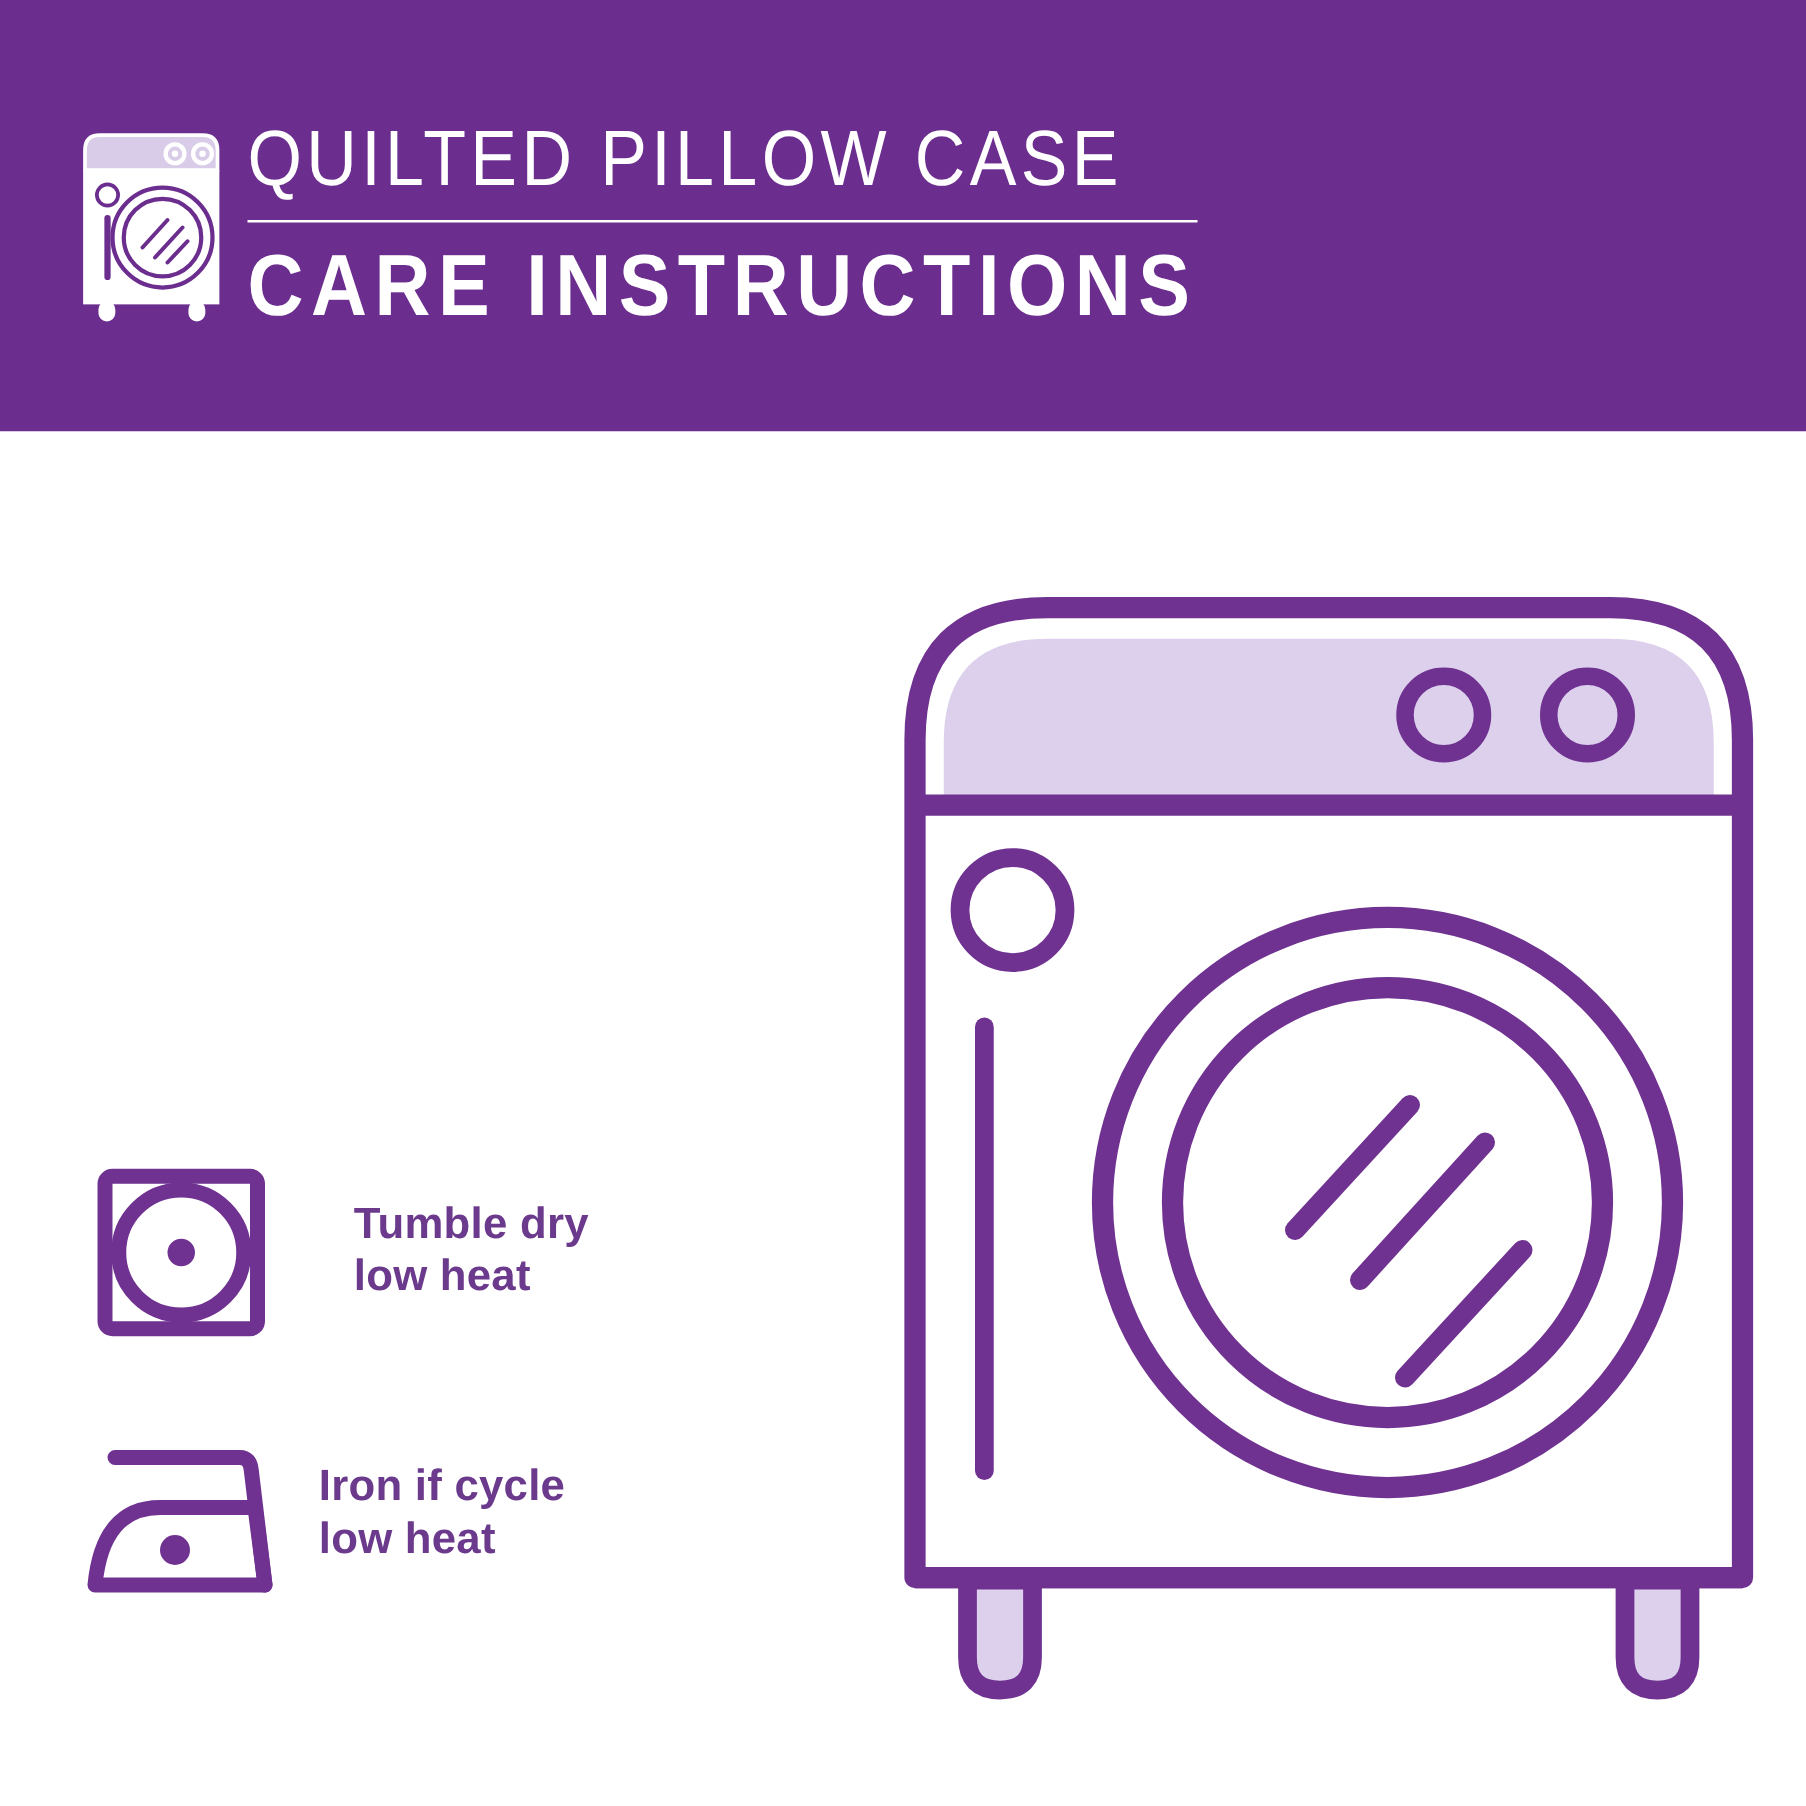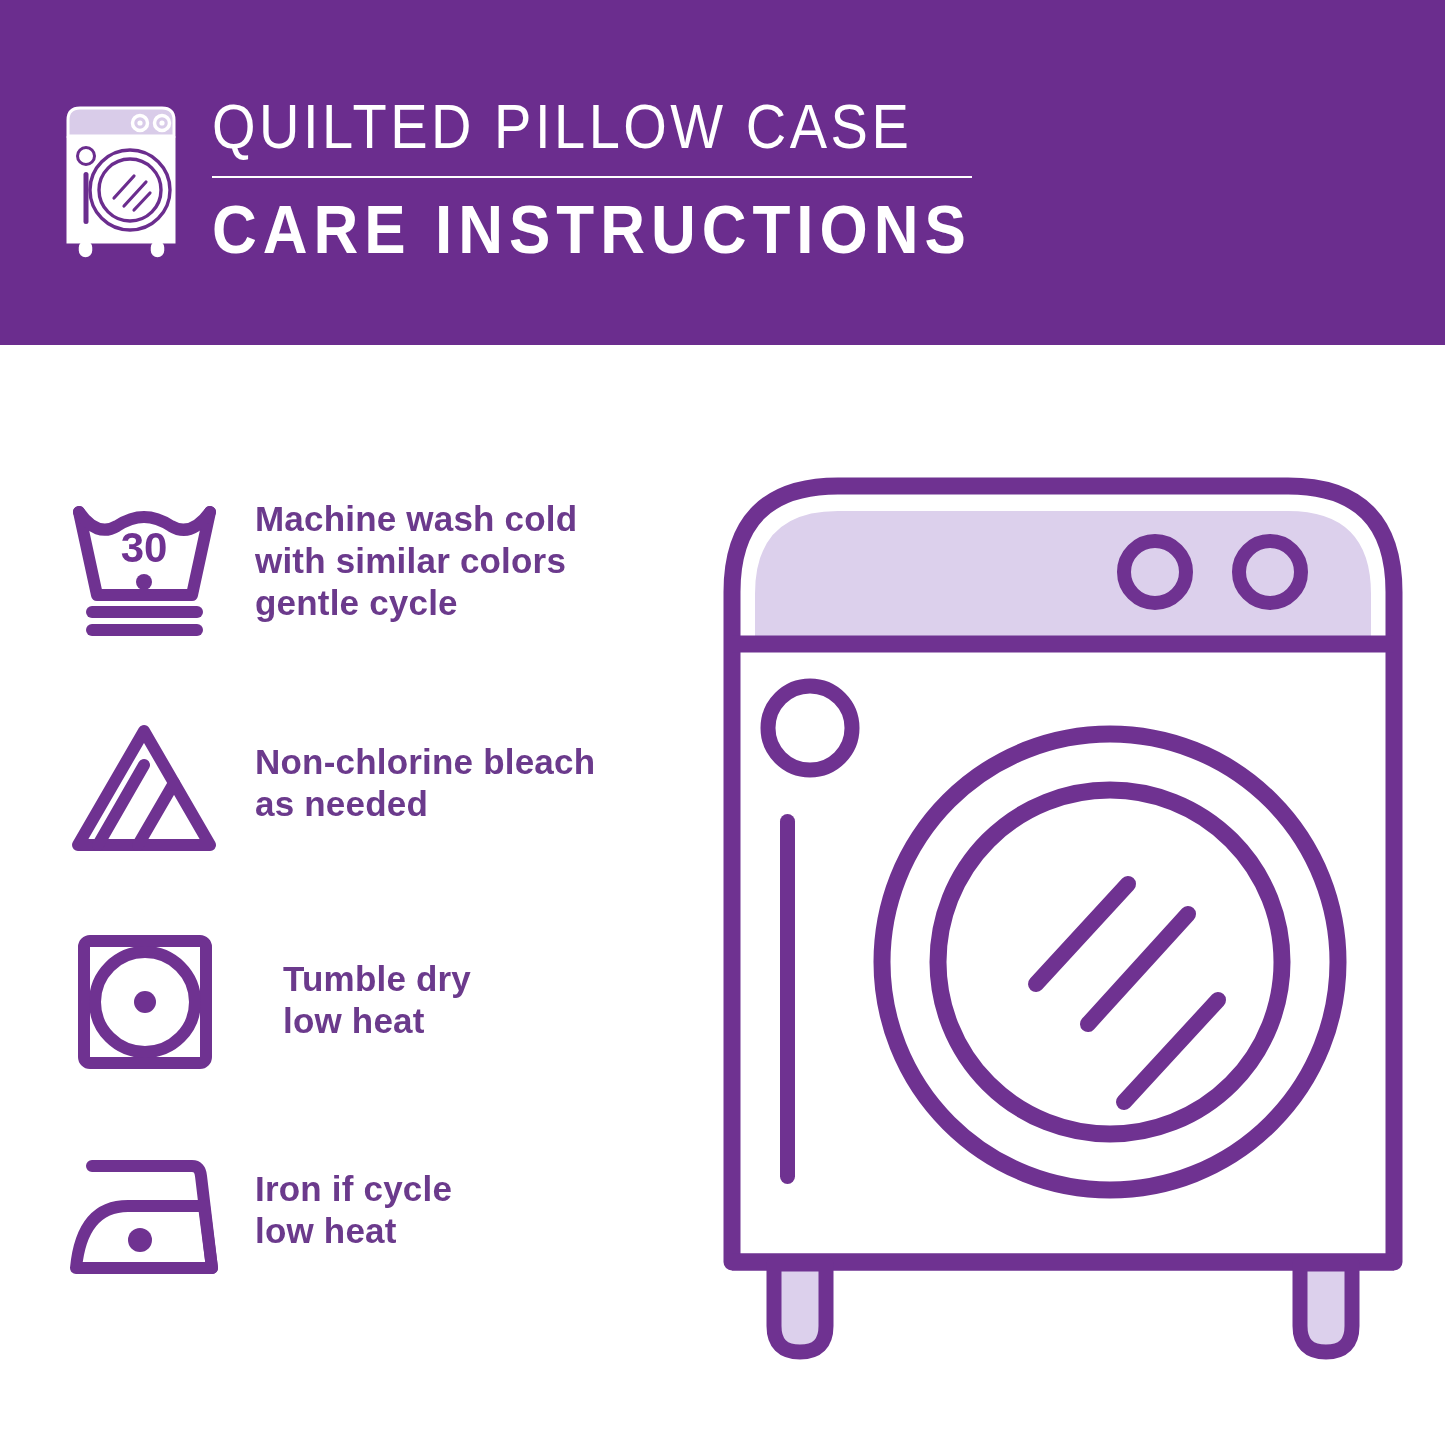--- a/index.html
+++ b/index.html
@@ -32,21 +32,21 @@
     display: flex;
     align-items: flex-start;
   }
   .header-logo {
     width: 122px;
     height: 160px;
     flex: 0 0 auto;
     margin-top: 6px;
   }
   .header-text {
-    margin-left: 30px;
+    margin-left: 16px;
     display: block;
   }
   .title-product {
     color: #ffffff;
     font-size: 56px;
     line-height: 62px;
     font-weight: 300;
     letter-spacing: 3.5px;
     white-space: nowrap;
     font-family: "Liberation Sans", sans-serif;
@@ -169,55 +169,21 @@
       <div class="title-product">QUILTED PILLOW CASE</div>
       <div class="title-rule"></div>
       <div class="title-care">CARE INSTRUCTIONS</div>
     </div>
 
   </div>
 </div>
 
 <div class="care-list">
 
-  <div class="care-row care-row-1">
-    <span class="care-symbol">
-      <svg viewBox="0 0 165 150" width="165" height="150" aria-hidden="true">
-        <g fill="none" stroke="#6F3291" stroke-width="12" stroke-linecap="round" stroke-linejoin="round">
-          <path d="M17 22 L35 105 H130 L148 22"></path>
-          <path d="M17 22 q18 26 38 14 q14 -9 27 -9 q13 0 27 9 q20 12 39 -14"></path>
-          <line x1="30" y1="122" x2="135" y2="122"></line>
-          <line x1="30" y1="140" x2="135" y2="140"></line>
-        </g>
-        <text x="82" y="72" text-anchor="middle" font-family="Liberation Sans, sans-serif" font-size="42" font-weight="700" fill="#6F3291">30</text>
-        <circle cx="82" cy="92" r="8" fill="#6F3291"></circle>
-      </svg>
-    </span>
-    <div class="care-text">
-      <span class="ln">Machine wash cold</span>
-      <span class="ln">with similar colors</span>
-      <span class="ln">gentle cycle</span>
-    </div>
-  </div>
-
-  <div class="care-row care-row-2">
-    <span class="care-symbol">
-      <svg viewBox="0 0 165 150" width="165" height="150" aria-hidden="true">
-        <g fill="none" stroke="#6F3291" stroke-width="12" stroke-linecap="round" stroke-linejoin="round">
-          <path d="M82 18 L148 132 H16 Z"></path>
-          <line x1="82" y1="52" x2="36" y2="132"></line>
-          <line x1="112" y1="70" x2="76" y2="132"></line>
-        </g>
-      </svg>
-    </span>
-    <div class="care-text">
-      <span class="ln">Non-chlorine bleach</span>
-      <span class="ln">as needed</span>
-    </div>
-  </div>
+
 
   <div class="care-row care-row-3">
     <span class="care-symbol">
       <svg viewBox="0 0 165 150" width="165" height="150" aria-hidden="true">
         <g fill="none" stroke="#6F3291" stroke-width="12" stroke-linejoin="round">
           <rect x="22" y="13" width="122" height="122" rx="6"></rect>
           <circle cx="83" cy="74" r="50"></circle>
         </g>
         <circle cx="83" cy="74" r="11" fill="#6F3291"></circle>
       </svg>

